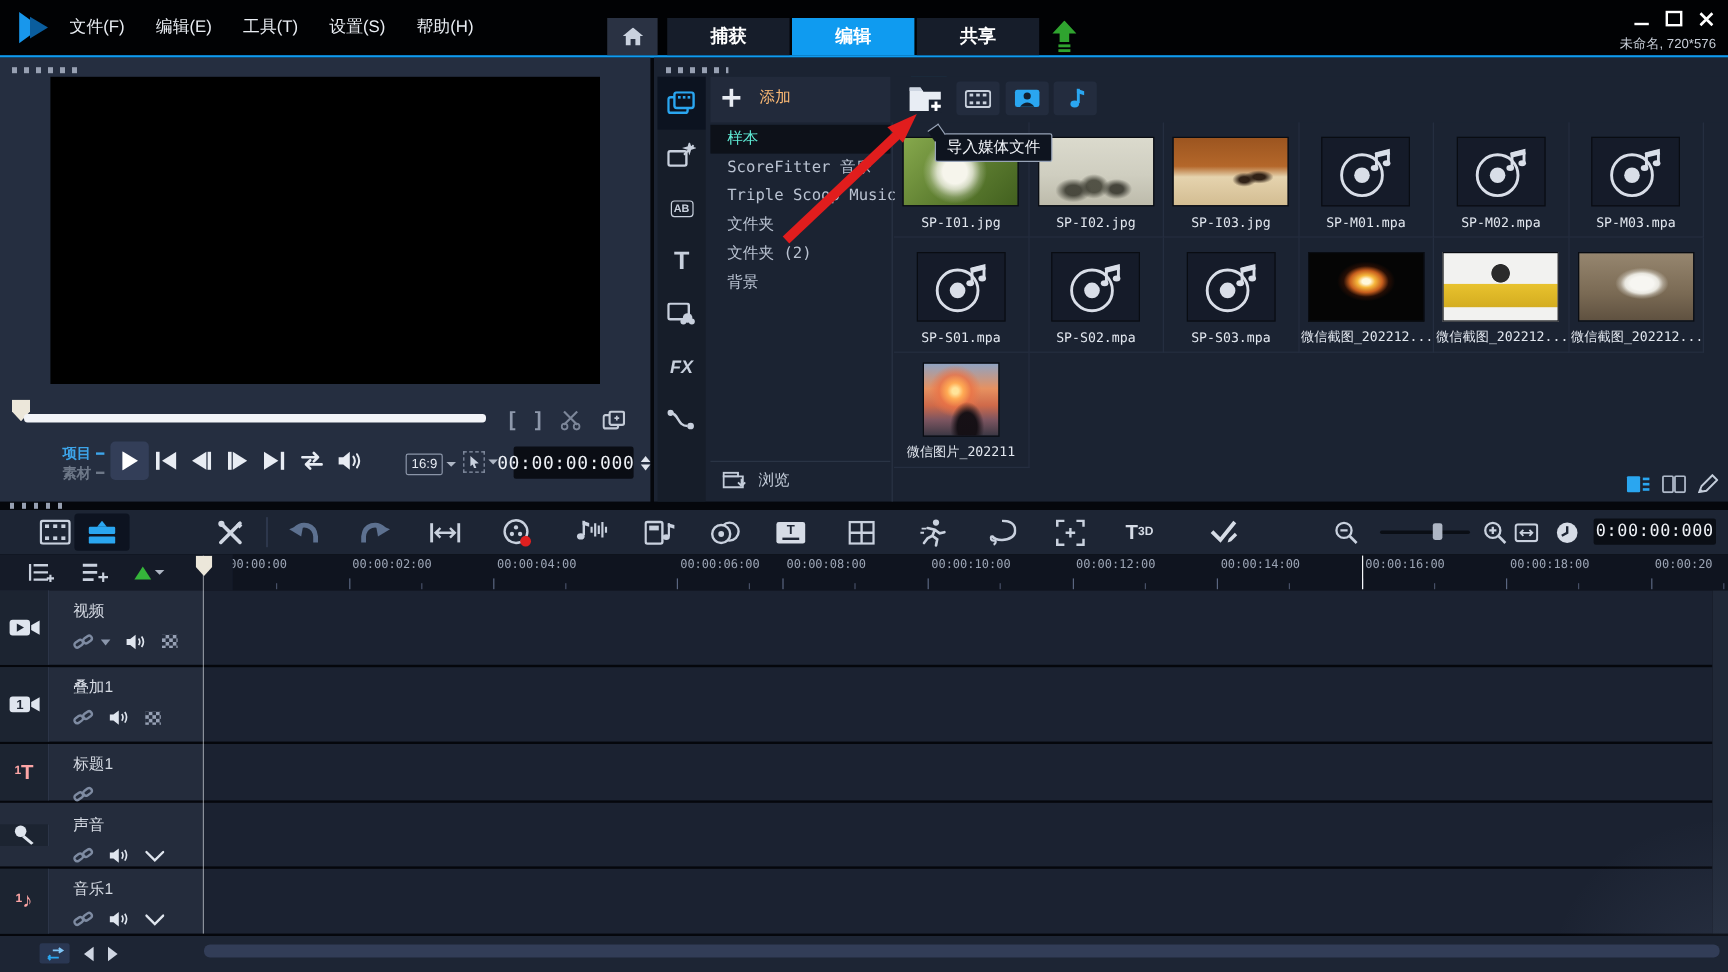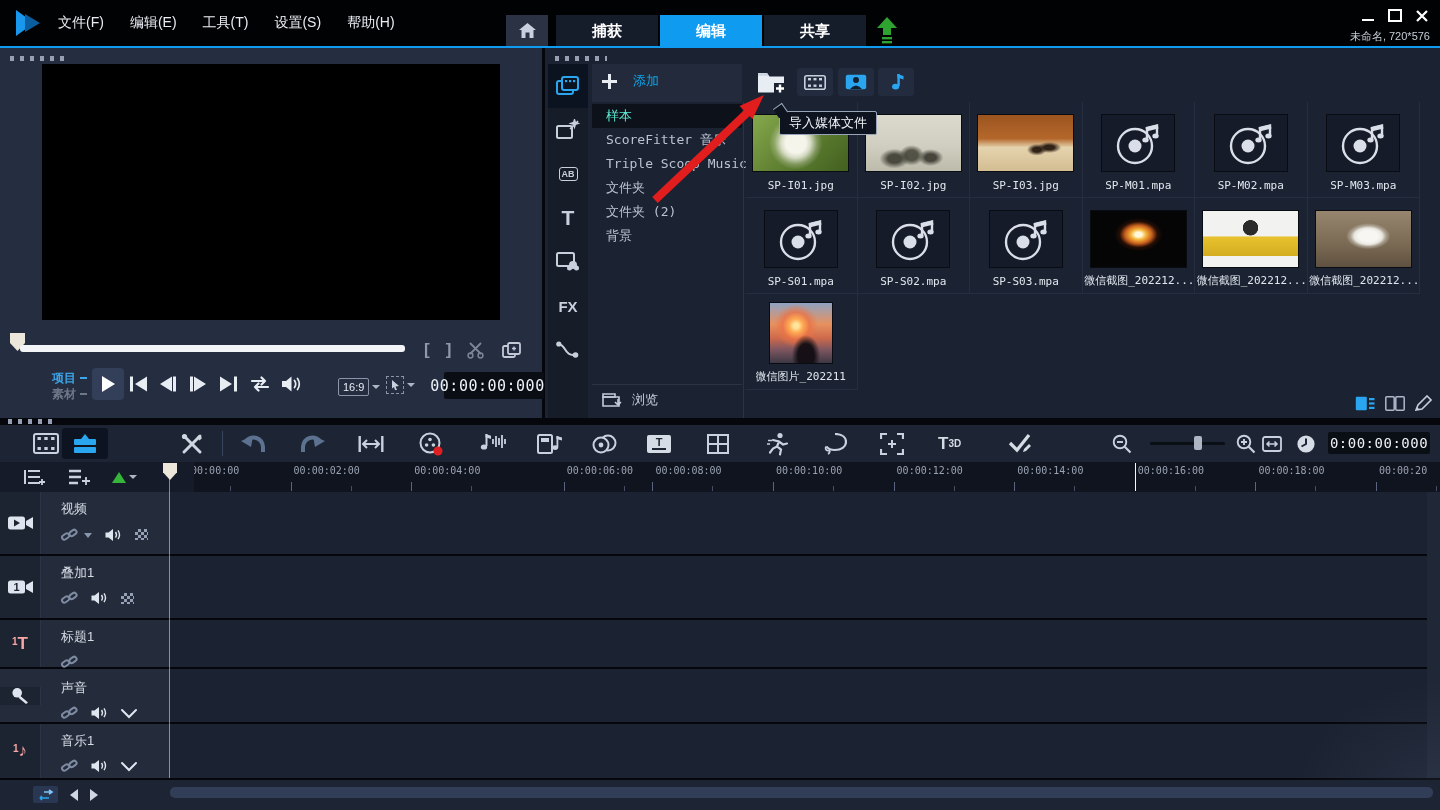--- a/index.html
+++ b/index.html
@@ -36,43 +36,43 @@
   .mode-project{color:#3da5ea;font-weight:bold;font-size:12px}
   .mode-clip{color:#6e7888;font-weight:bold;font-size:12px}
   .minus{width:7px;height:2px}
   #play-btn{left:92px;top:320px;width:32px;height:32px;background:#333e58;border-radius:4px;
       display:flex;align-items:center;justify-content:center}
   .transport{top:327px;height:18px;display:flex;align-items:center;justify-content:center}
   #aspect-chip{left:338px;top:330px;border:1px solid #8b95a8;border-radius:2px;font-size:11px;
       padding:0 4px;height:16px;line-height:16px;color:#e7ebf2}
   .mini-caret{width:0;height:0;border:4px solid transparent;border-top-color:#aeb6c4;margin-top:4px}
   #marquee-ic{left:386px;top:328px;width:16px;height:16px;border:1px dashed #8b95a8}
-  #preview-timecode{left:444px;top:324px;width:100px;height:27px;background:#0a0d14;border-radius:2px;
+  #preview-timecode{left:428px;top:324px;width:100px;height:27px;background:#0a0d14;border-radius:2px;
       display:flex;align-items:center;justify-content:center;gap:5px}
   .tc-text{font-family:"DejaVu Sans Mono",monospace;font-size:15px;color:#eef1f6;letter-spacing:.5px}
   .spin{display:flex;flex-direction:column;gap:2px}
   .tri-up{width:0;height:0;border:4px solid transparent;border-bottom:5px solid #dfe4ec;border-top:none}
   .tri-dn{width:0;height:0;border:4px solid transparent;border-top:5px solid #dfe4ec;border-bottom:none}
 
   
   #library-panel{left:545px;top:48px;width:895px;height:370px;background:#1b2332}
   #lib-nav{left:3px;top:16px;width:40px;height:354px;background:#161d29}
   .nav-item{width:40px;height:44px;display:flex;align-items:center;justify-content:center;color:#c8d0dd}
   .nav-item.active{background:#0c1320}
   .nav-txt{font-weight:bold;font-size:14px;color:#c8d0dd}
   .nav-ab{border:1.5px solid #c8d0dd;border-radius:3px;font-size:9px;padding:1px 2px;font-weight:bold}
   .nav-t{font-size:21px}
-  .nav-fx{font-size:15px}
+  .nav-fx{font-style:italic;font-size:15px}
 
   #add-row{left:47px;top:16px;width:150px;height:38px;background:#222a3b}
   #add-btn{left:10px;top:8px;gap:16px}
   .plus-ic{position:relative;width:15px;height:15px}
   .plus-ic::before{content:"";position:absolute;left:0;top:6.5px;width:15px;height:3px;background:#e8ecf3}
   .plus-ic::after{content:"";position:absolute;left:6px;top:0;width:3px;height:15px;background:#e8ecf3}
-  #add-label{font-size:13px;color:#0ea5e9}
+  #add-label{font-size:13px;color:#fdba74}
   #pin-corner{left:167px;top:0;width:30px;height:38px}
 
   #gal-header{left:200px;top:16px;width:695px;height:38px;background:#1b2332}
   .hbtn{position:absolute;top:3px;height:30px;display:flex;align-items:center;justify-content:center}
   .filter-btn{background:#232c3e;border-radius:3px;width:36px;height:28px;top:4px}
 
   #cat-list{left:47px;top:56px;width:150px}
   .cat-item{height:24px;line-height:24px;padding-left:14px;font-size:13px;color:#bac3d2;
       font-family:"DejaVu Sans Mono",monospace;white-space:nowrap}
   .cat-item.selected{background:#0d1119;color:#5eead4}

